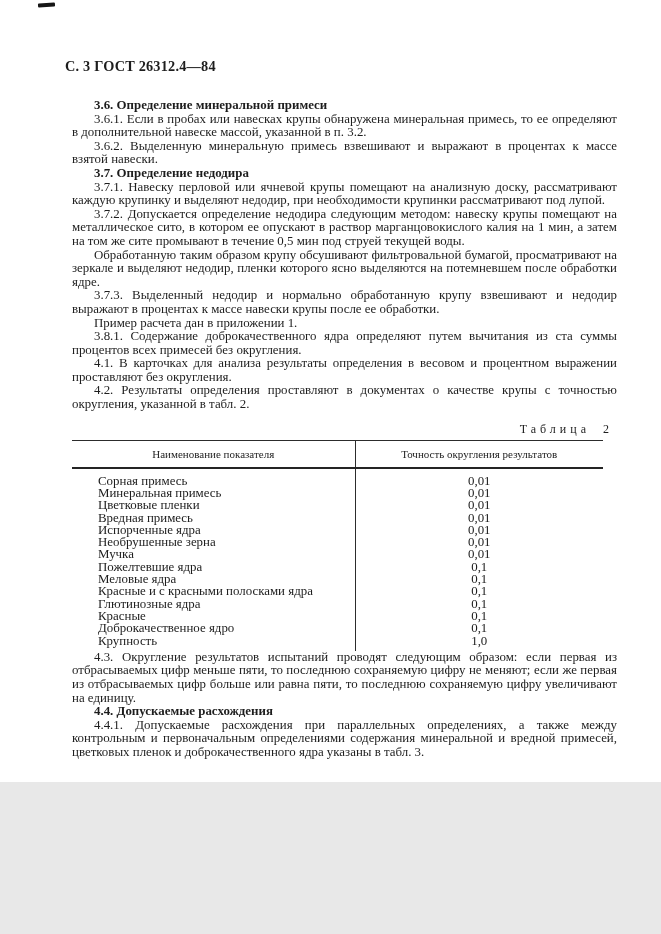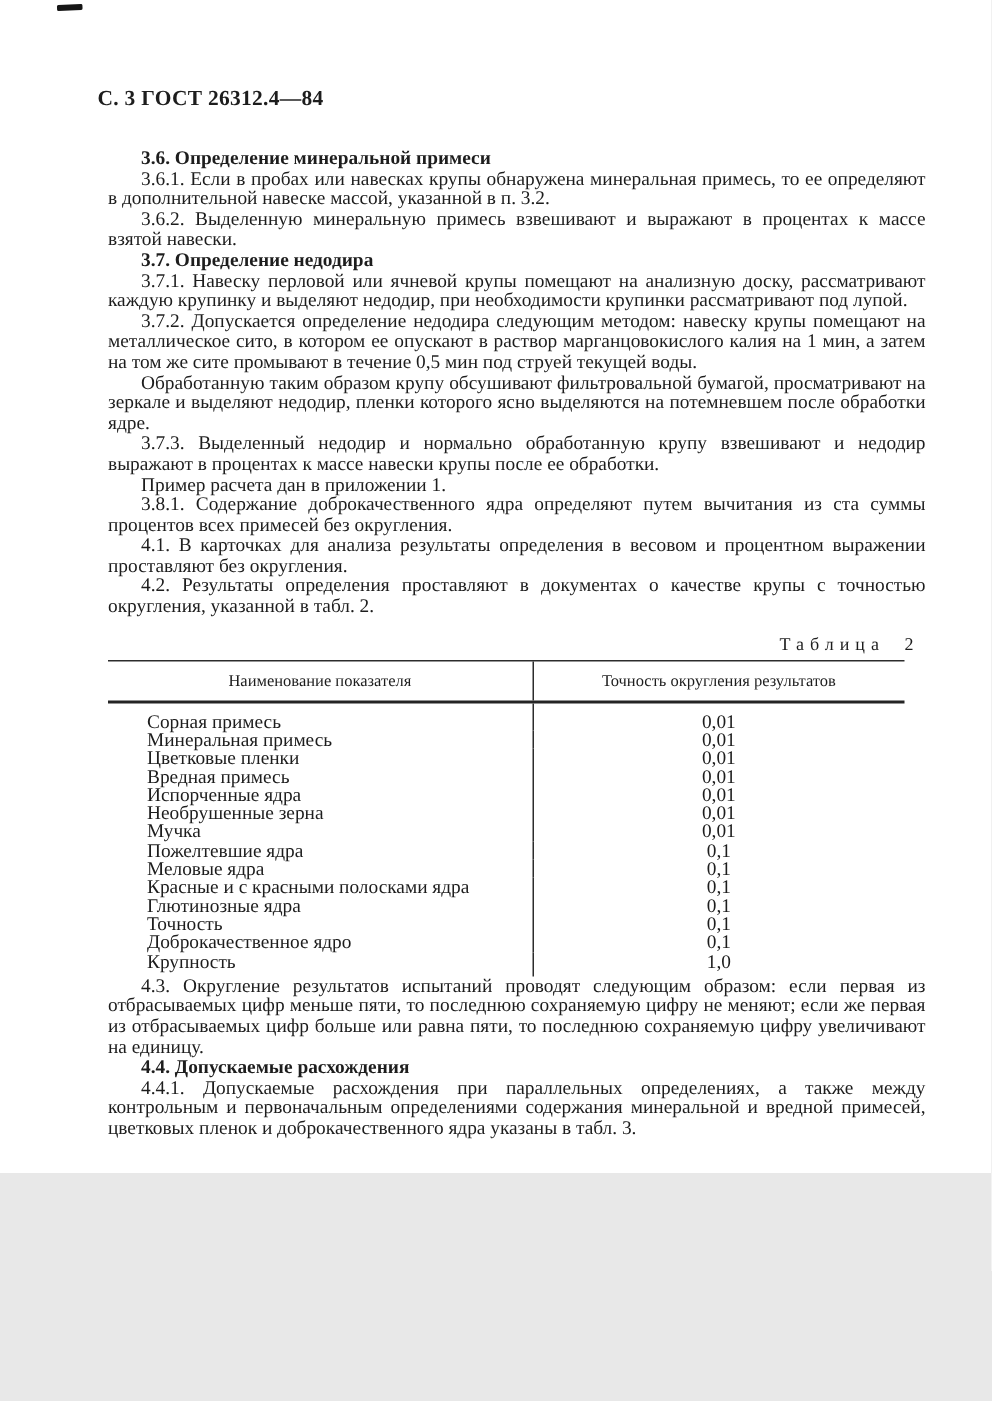--- a/index.html
+++ b/index.html
@@ -151,21 +151,21 @@
           </tr>
           <tr>
             <td class="cell-name">Красные и с красными полосками ядра</td>
             <td class="cell-value">0,1</td>
           </tr>
           <tr>
             <td class="cell-name">Глютинозные ядра</td>
             <td class="cell-value">0,1</td>
           </tr>
           <tr>
-            <td class="cell-name">Точность</td>
+            <td class="cell-name">Красные</td>
             <td class="cell-value">0,1</td>
           </tr>
           <tr>
             <td class="cell-name">Доброкачественное ядро</td>
             <td class="cell-value">0,1</td>
           </tr>
           <tr>
             <td class="cell-name">Крупность</td>
             <td class="cell-value">1,0</td>
           </tr>

